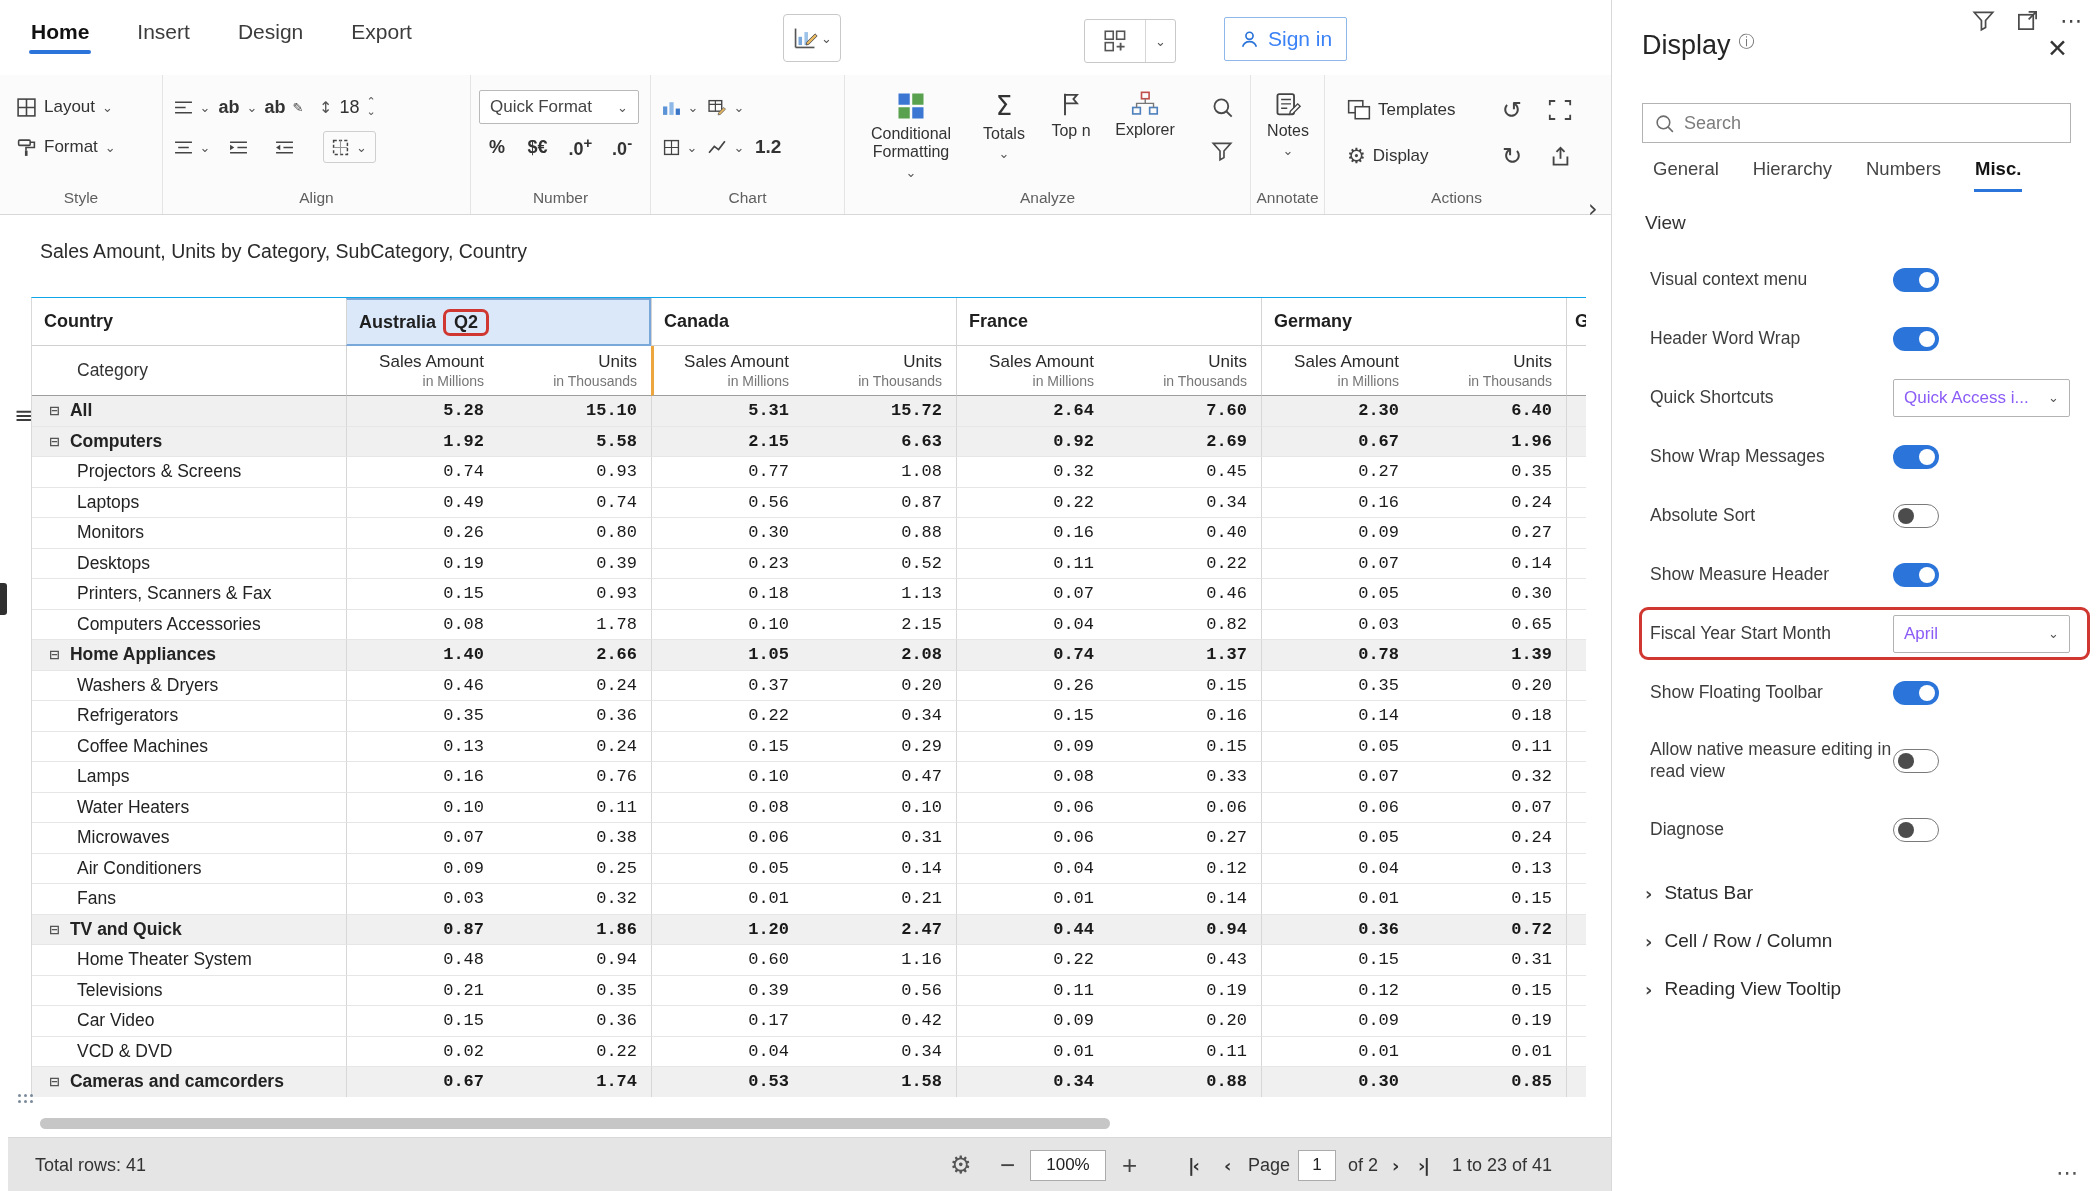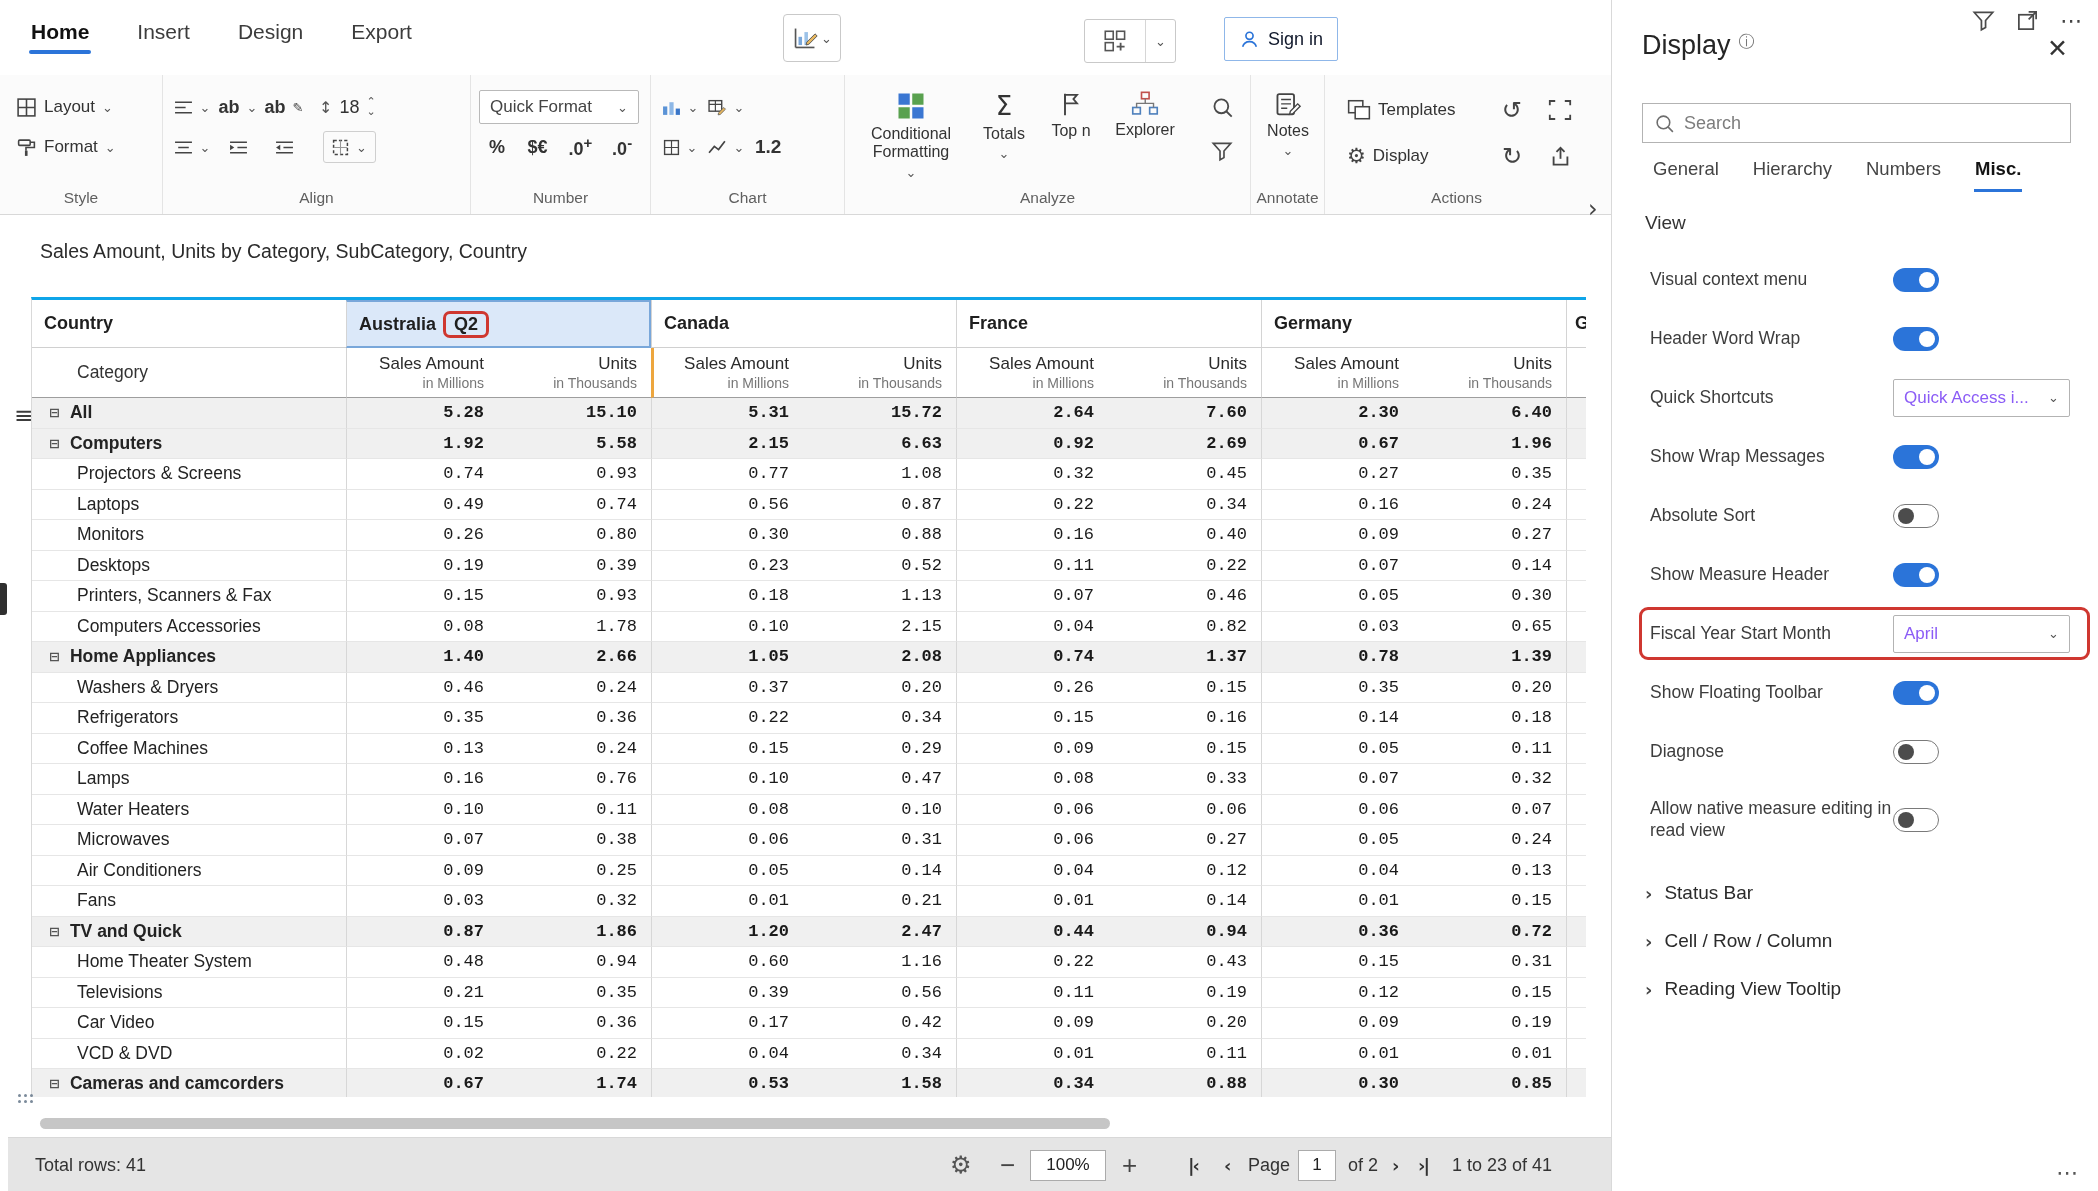--- a/index.html
+++ b/index.html
@@ -14,21 +14,21 @@
 .menubar{position:absolute;left:0;top:0;width:1611px;height:75px;background:#fff}
 .mtabs{position:absolute;left:29px;top:16px;display:flex;gap:44px}
 .mtab{font-size:21px;color:#3c3c3c;padding:4px 2px 14px;position:relative;cursor:pointer}
 .mtab.active{color:#111;font-weight:bold}
 .mtab.active::after{content:'';position:absolute;left:0;right:0;bottom:4px;height:4px;background:#2b74d9;border-radius:2px}
 .toolbtn-a{position:absolute;left:783px;top:14px;width:58px;height:48px;border:1px solid #c9c9c9;border-radius:4px;display:flex;align-items:center;justify-content:center;gap:3px;background:#fff}
 .toolbtn-b{position:absolute;left:1084px;top:19px;width:92px;height:44px;border:1px solid #c9c9c9;border-radius:3px;display:flex;align-items:center;background:#fff}
 .toolbtn-b .seg1{flex:1;display:flex;align-items:center;justify-content:center;height:100%}
 .toolbtn-b .seg2{width:30px;display:flex;align-items:center;justify-content:center;height:100%;border-left:1px solid #d6d6d6}
 .signin{position:absolute;left:1224px;top:17px;height:44px;padding:0 14px;border:1px solid #8fb7e9;border-radius:2px;display:flex;align-items:center;gap:8px;background:#fff}
-.signin span{color:#0f172a;font-size:18px}
+.signin span{color:#3b82f6;font-size:21px}
 .chev{font-size:13px;color:#555;line-height:1}
 
 
 .ribbon{position:absolute;left:0;top:75px;width:1611px;height:140px;background:#fbfbfb;border-bottom:1px solid #d8d8d8}
 .rgroup{position:absolute;top:0;height:139px;border-right:1px solid #e4e4e4;padding-top:12px}
 .rglabel{position:absolute;bottom:7px;left:0;right:0;text-align:center;font-size:15.5px;color:#5f5f5f}
 .rrow{display:flex;align-items:center;height:40px;gap:4px;padding:0 8px}
 .rbtn{display:flex;align-items:center;gap:7px;height:34px;padding:0 8px;border-radius:3px;color:#333;font-size:17px;white-space:nowrap;cursor:pointer}
 .rbtn.sq{justify-content:center;width:42px;padding:0}
 .rbig{display:flex;flex-direction:column;align-items:center;gap:4px;padding-top:4px;cursor:pointer}
@@ -40,21 +40,21 @@
 .steparrows{display:flex;flex-direction:column;font-size:11px;color:#555;line-height:10px}
 .actions-grid{display:grid;grid-template-columns:152px 48px 56px;grid-auto-rows:46px;align-items:center;padding-left:14px}
 .rexpand{position:absolute;left:1588px;top:120px;font-size:24px;color:#444;cursor:pointer}
 
 
 .rtitle{position:absolute;left:40px;top:240px;font-size:19.5px;color:#2b2b2b}
 .rowgrip{position:absolute;left:14px;top:402px;font-size:23px;color:#3c3c3c;cursor:pointer}
 .edge-handle{position:absolute;left:0;top:583px;width:7px;height:32px;background:#2f2f2f;border-radius:0 3px 3px 0}
 
 
-.tbl{position:absolute;left:31px;top:297px;width:1555px;height:800px;overflow:hidden;border-top:3px solid #0ea5e9;border-left:1px solid #d9d9d9;background:#fff}
+.tbl{position:absolute;left:31px;top:297px;width:1555px;height:800px;overflow:hidden;border-top:1px solid #0ea5e9;border-left:1px solid #d9d9d9;background:#fff}
 .tr{display:grid;grid-template-columns:314px 152px 153px 152px 153px 152px 153px 152px 153px 21px}
 .th1{height:48px}
 .th2{height:50px}
 .dr{height:30.5px}
 .td{display:flex;align-items:center;overflow:hidden;white-space:nowrap;border-bottom:1px solid #e6e6e6}
 .th1 .td{border-bottom:1px solid #d0d0d0;font-weight:bold;font-size:18px;color:#1f1f1f;padding-left:12px}
 .th1 .td+.td{border-left:1px solid #d4d4d4}
 .th1 .sel{background:#dbe8f9;border:2px solid #79a7da;border-bottom:2px solid #79a7da}
 .redbox{border:3px solid #cf3730;border-radius:7px;padding:0 8px;margin-left:7px;font-weight:bold;color:#1f1f1f}
 .span2{grid-column:span 2}
@@ -947,32 +947,32 @@
               <span class="chev glyph">⌄</span>
             </div>
           </div>
         </div>
         <div class="setting">
           <div class="slabel">Show Floating Toolbar</div>
           <div class="ctrl">
             <div class="toggle on"></div>
           </div>
         </div>
+        <div class="setting multiline">
+          <div class="slabel">Allow native measure editing in read view</div>
+          <div class="ctrl">
+            <div class="toggle off"></div>
+          </div>
+        </div>
         <div class="setting">
           <div class="slabel">Diagnose</div>
           <div class="ctrl">
             <div class="toggle off"></div>
           </div>
         </div>
-        <div class="setting multiline">
-          <div class="slabel">Allow native measure editing in read view</div>
-          <div class="ctrl">
-            <div class="toggle off"></div>
-          </div>
-        </div>
       </div>
     <div class="psections">
         <div class="psec">
           <span class="chevr glyph">›</span>
           <span>Status Bar</span>
         </div>
         <div class="psec">
           <span class="chevr glyph">›</span>
           <span>Cell / Row / Column</span>
         </div>

